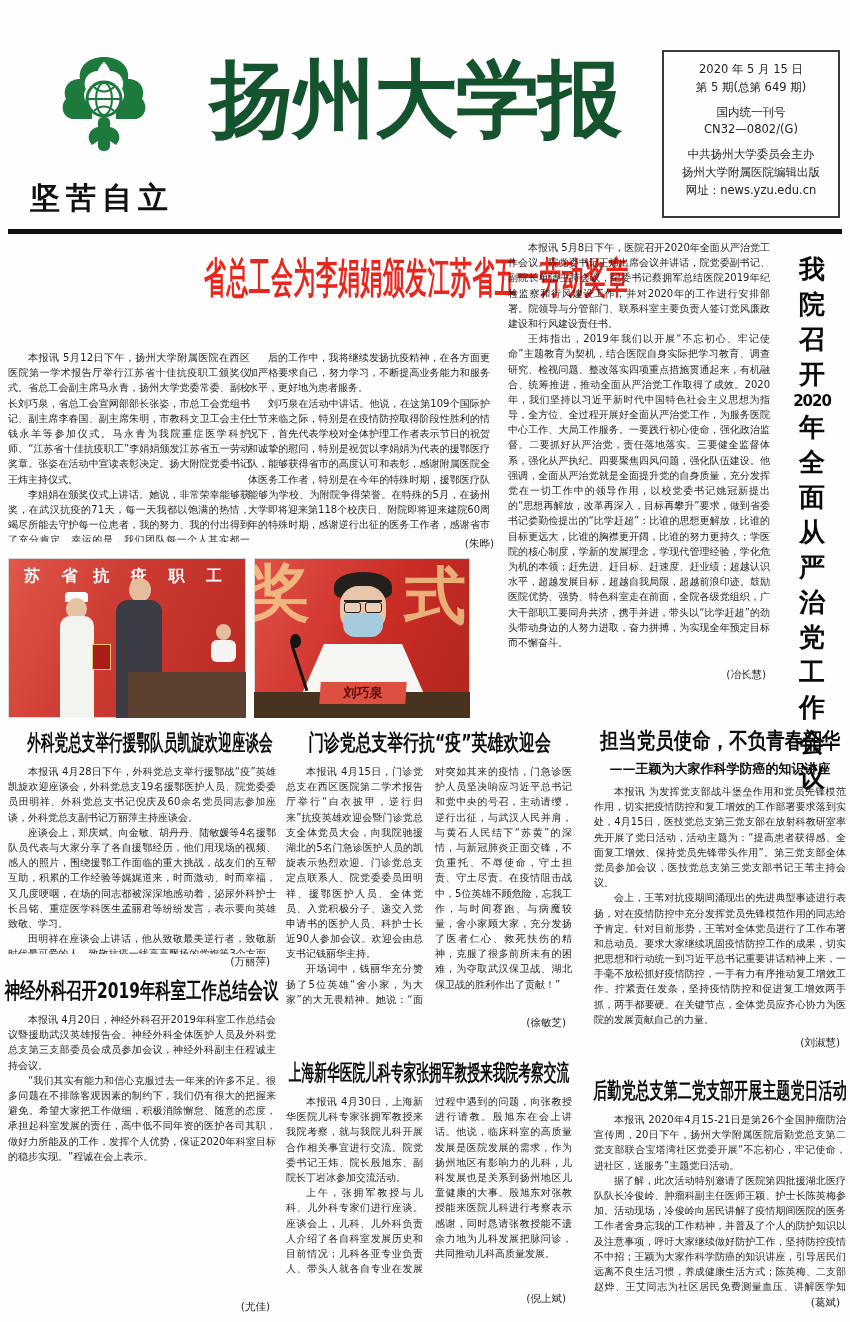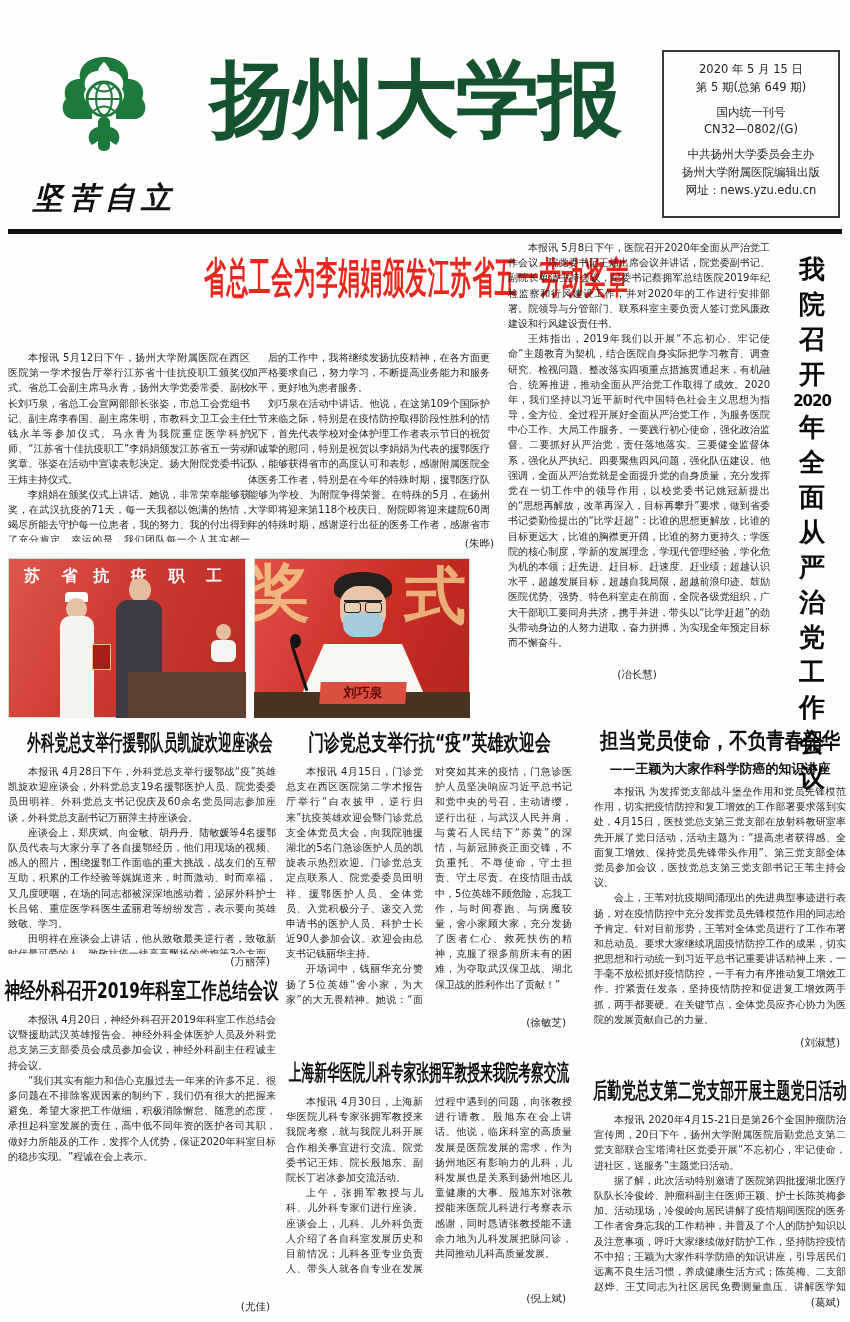--- a/index.html
+++ b/index.html
@@ -2,22 +2,22 @@
 <html><head>
 <meta charset="utf-8">
 <style>
   html,body{margin:0;padding:0;background:#e9e9e7;}
   .page{position:relative;width:850px;height:1322px;margin:0 auto;background:#fefefe;
         font-family:"DejaVu Sans",sans-serif;color:#1c1c1c;overflow:hidden;}
 
   
   .masthead{position:absolute;left:0;top:0;width:850px;height:228px;}
   .logo{position:absolute;left:58px;top:55px;width:92px;height:112px;}
-  .motto{position:absolute;left:30px;top:178px;width:150px;text-align:center;
-         font-family:"DejaVu Serif",serif;font-weight:bold;font-size:30px;letter-spacing:6px;color:#111;font-style:italic;}
+  .motto{position:absolute;left:30px;top:178px;width:150px;
+         font-family:"DejaVu Serif",serif;font-weight:bold;font-size:30px;letter-spacing:6px;color:#111;}
   .paper-title{position:absolute;left:175px;top:42px;width:480px;text-align:center;
          font-family:"DejaVu Serif",serif;font-weight:bold;font-size:84px;line-height:1.35;
          color:#14532d;letter-spacing:-2px;white-space:nowrap;}
   .edition{position:absolute;left:185px;top:182px;width:460px;display:flex;justify-content:center;
          align-items:baseline;gap:18px;}
   .edition .ed-main{font-size:25px;font-weight:700;letter-spacing:14px;}
   .edition .ed-issue{font-size:22px;font-weight:700;letter-spacing:2px;}
   .info-box{position:absolute;right:10px;top:50px;width:178px;height:168px;border:2px solid #3a3a3a;
          box-sizing:border-box;padding:9px 6px;text-align:center;font-size:11.5px;line-height:1.55;color:#222;}
   .info-box .ib-gap{height:7px;}
@@ -65,21 +65,21 @@
          clip-path:polygon(18% 0,82% 0,100% 100%,0 100%);}
   .pr-desk{position:absolute;left:0;bottom:0;width:100%;height:26px;background:#47331f;}
   .pr-plate{position:absolute;left:66px;bottom:14px;width:86px;height:22px;background:#dc4f41;
          display:flex;align-items:center;justify-content:center;font-size:13px;font-weight:bold;color:#5c0d07;
          transform:skewX(-4deg);}
   .pr-mic-stem{position:absolute;left:44px;bottom:26px;width:3px;height:48px;background:#141414;transform:rotate(-18deg);}
   .pr-mic-cap{position:absolute;left:36px;bottom:70px;width:11px;height:14px;background:#141414;border-radius:50%;}
 
   
   .party-text{left:508px;top:240px;width:262px;height:424px;}
-  .party-byline{left:508px;top:668px;width:258px;text-align:center;}
+  .party-byline{left:508px;top:668px;width:258px;}
   .party-vhead{position:absolute;left:780px;top:252px;width:64px;height:428px;display:flex;flex-direction:column;
          justify-content:space-between;align-items:center;font-weight:900;font-size:26px;color:#0b0b0b;}
   .party-vhead .num{font-size:15px;font-weight:900;letter-spacing:-1px;}
 
   
   .h-surgery{left:16px;top:728px;width:268px;}   .h-surgery .condensed{font-size:22px;--sx:.62;}
   .surgery-body{left:8px;top:764px;width:268px;height:190px;}
   .surgery-byline{left:8px;top:955px;width:262px;}
   .h-neuro{left:8px;top:976px;width:268px;}     .h-neuro .condensed{font-size:22px;--sx:.7;}
   .neuro-body{left:8px;top:1012px;width:268px;height:288px;}

